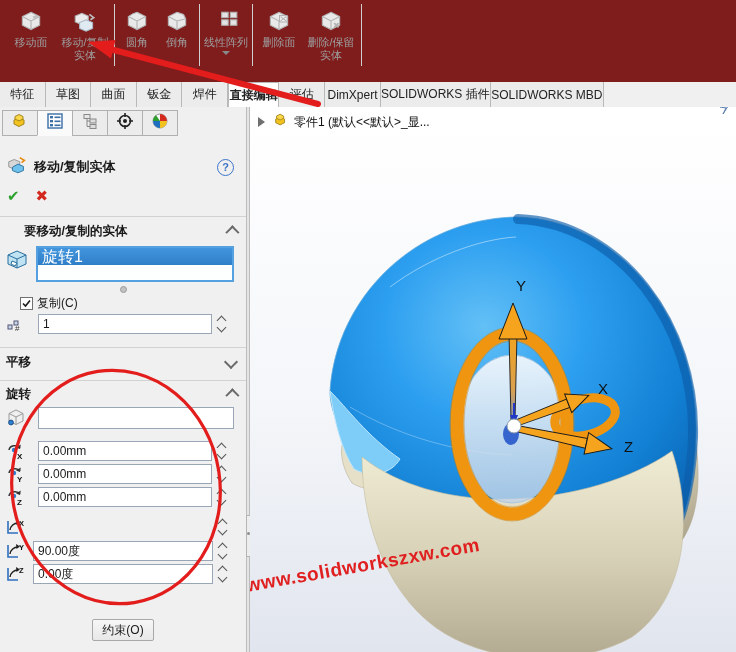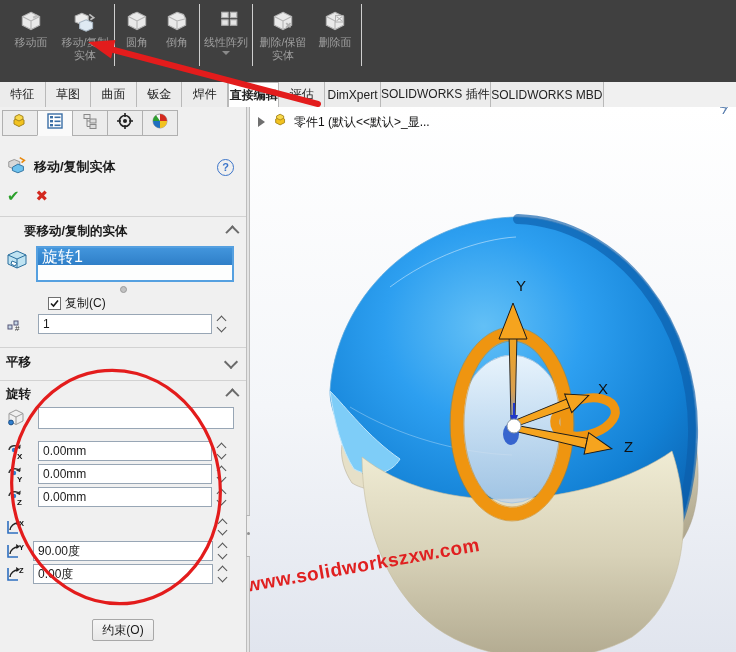--- a/index.html
+++ b/index.html
@@ -1,20 +1,20 @@
 <!DOCTYPE html>
 <html><head>
 <meta charset="utf-8">
 <style>
   html,body{margin:0;padding:0;}
   body{width:736px;height:652px;overflow:hidden;font-family:"Liberation Sans","DejaVu Sans",sans-serif;background:#f0f0f0;position:relative;}
   .app{position:absolute;inset:0;width:736px;height:652px;background:#f0f0f0;}
 
   
-  .toolbar{position:absolute;left:0;top:0;width:736px;height:82px;background:#404040;display:flex;align-items:flex-start;padding-left:4px;box-sizing:border-box;}
+  .toolbar{position:absolute;left:0;top:0;width:736px;height:82px;background:#7f1d1d;display:flex;align-items:flex-start;padding-left:4px;box-sizing:border-box;}
   .tb-btn{display:flex;flex-direction:column;align-items:center;justify-content:flex-start;padding-top:9px;height:82px;box-sizing:border-box;}
   .tb-btn .ic{width:26px;height:26px;flex:0 0 auto;}
   .tb-btn .lbl{font-size:11px;line-height:1.18;color:#9e9e9e;text-align:center;margin-top:1px;}
   .tb-sep{width:1px;height:62px;background:#cfcfcf;margin:4px 2px 0 2px;flex:0 0 auto;}
   .dd-arrow{width:0;height:0;border-left:4px solid transparent;border-right:4px solid transparent;border-top:4px solid #8a8a8a;margin-top:2px;}
 
   
   .tabbar{position:absolute;left:0;top:82px;width:604px;height:25px;display:flex;background:#ececec;border-bottom:1px solid #b5b5b5;box-sizing:border-box;}
   .rtab{height:25px;display:flex;align-items:center;justify-content:center;font-size:12px;color:#222;background:#ececec;border-right:1px solid #b9b9b9;box-sizing:border-box;white-space:nowrap;}
   .rtab.active{background:#ffffff;border-top:1px solid #b9b9b9;border-left:1px solid #b9b9b9;font-weight:bold;align-items:center;}
@@ -106,36 +106,36 @@
       <span class="ic"><svg viewBox="0 0 24 24" width="26" height="26">
             <rect x="8" y="3" width="6" height="5" fill="#e4e4e4" stroke="#b2b2b2"></rect>
             <rect x="16" y="3" width="6" height="5" fill="#e4e4e4" stroke="#b2b2b2"></rect>
             <rect x="8" y="10" width="6" height="5" fill="#e4e4e4" stroke="#b2b2b2"></rect>
             <rect x="16" y="10" width="6" height="5" fill="#e4e4e4" stroke="#b2b2b2"></rect>
           </svg></span>
       <span class="lbl">线性阵列</span>
       <span class="dd-arrow"></span>
     </div>
     <div class="tb-sep"></div>
-    <div class="tb-btn" style="width:56px">
-      <span class="ic"><svg viewBox="0 0 24 24" width="26" height="26">
-            <path d="M12 3 20 7 20 15 12 19 4 15 4 7Z" fill="#e9e9e9" stroke="#b2b2b2"></path>
-            <path d="M4 7 12 11 20 7M12 11 12 19" fill="none" stroke="#b2b2b2"></path>
-            <path d="M15 13l4 4M19 13l-4 4" stroke="#b2b2b2" stroke-width="1.6"></path>
-          </svg></span>
-      <span class="lbl">删除/保留实体</span>
-    </div>
     <div class="tb-btn" style="width:48px">
       <span class="ic"><svg viewBox="0 0 24 24" width="26" height="26">
             <path d="M12 3 20 7 20 15 12 19 4 15 4 7Z" fill="#e9e9e9" stroke="#b2b2b2"></path>
             <path d="M4 7 12 11 20 7M12 11 12 19" fill="none" stroke="#b2b2b2"></path>
             <rect x="12.5" y="6" width="7" height="6" fill="#f2f2f2" stroke="#b2b2b2"></rect>
             <path d="M13.5 7l5 4M18.5 7l-5 4" stroke="#b2b2b2"></path>
           </svg></span>
       <span class="lbl">删除面</span>
+    </div>
+    <div class="tb-btn" style="width:56px">
+      <span class="ic"><svg viewBox="0 0 24 24" width="26" height="26">
+            <path d="M12 3 20 7 20 15 12 19 4 15 4 7Z" fill="#e9e9e9" stroke="#b2b2b2"></path>
+            <path d="M4 7 12 11 20 7M12 11 12 19" fill="none" stroke="#b2b2b2"></path>
+            <path d="M15 13l4 4M19 13l-4 4" stroke="#b2b2b2" stroke-width="1.6"></path>
+          </svg></span>
+      <span class="lbl">删除/保留实体</span>
     </div>
     <div class="tb-sep"></div>
   </div>
 
   <div class="tabbar">
     <div class="rtab" style="width:57px">
         <span>特征</span>
       </div>
     <div class="rtab" style="width:57px">
         <span>草图</span>
@@ -242,21 +242,21 @@
           </svg></span>
       <div class="listbox">
         <div class="sel">旋转1</div>
       </div>
     </div>
 
     <div class="pm-row" style="top:179px;height:7px;justify-content:center;">
       <span class="resize-dot"></span>
     </div>
 
-    <div class="pm-row" style="top:188px;height:16px;padding-left:48px;">
+    <div class="pm-row" style="top:188px;height:16px;padding-left:20px;">
       <span class="cb">
           <svg width="11" height="11" viewBox="0 0 11 11">
             <polyline points="2,5.5 4.5,8 9,2.5" fill="none" stroke="#1a1a1a" stroke-width="1.6"></polyline>
           </svg>
         </span>
       <span class="cb-lbl">复制(C)</span>
     </div>
 
     <div class="pm-row" style="top:206px;height:22px;">
       <span class="pm-ic" style="position:absolute;left:6px;top:2px;"><svg width="18" height="18" viewBox="0 0 18 18">

